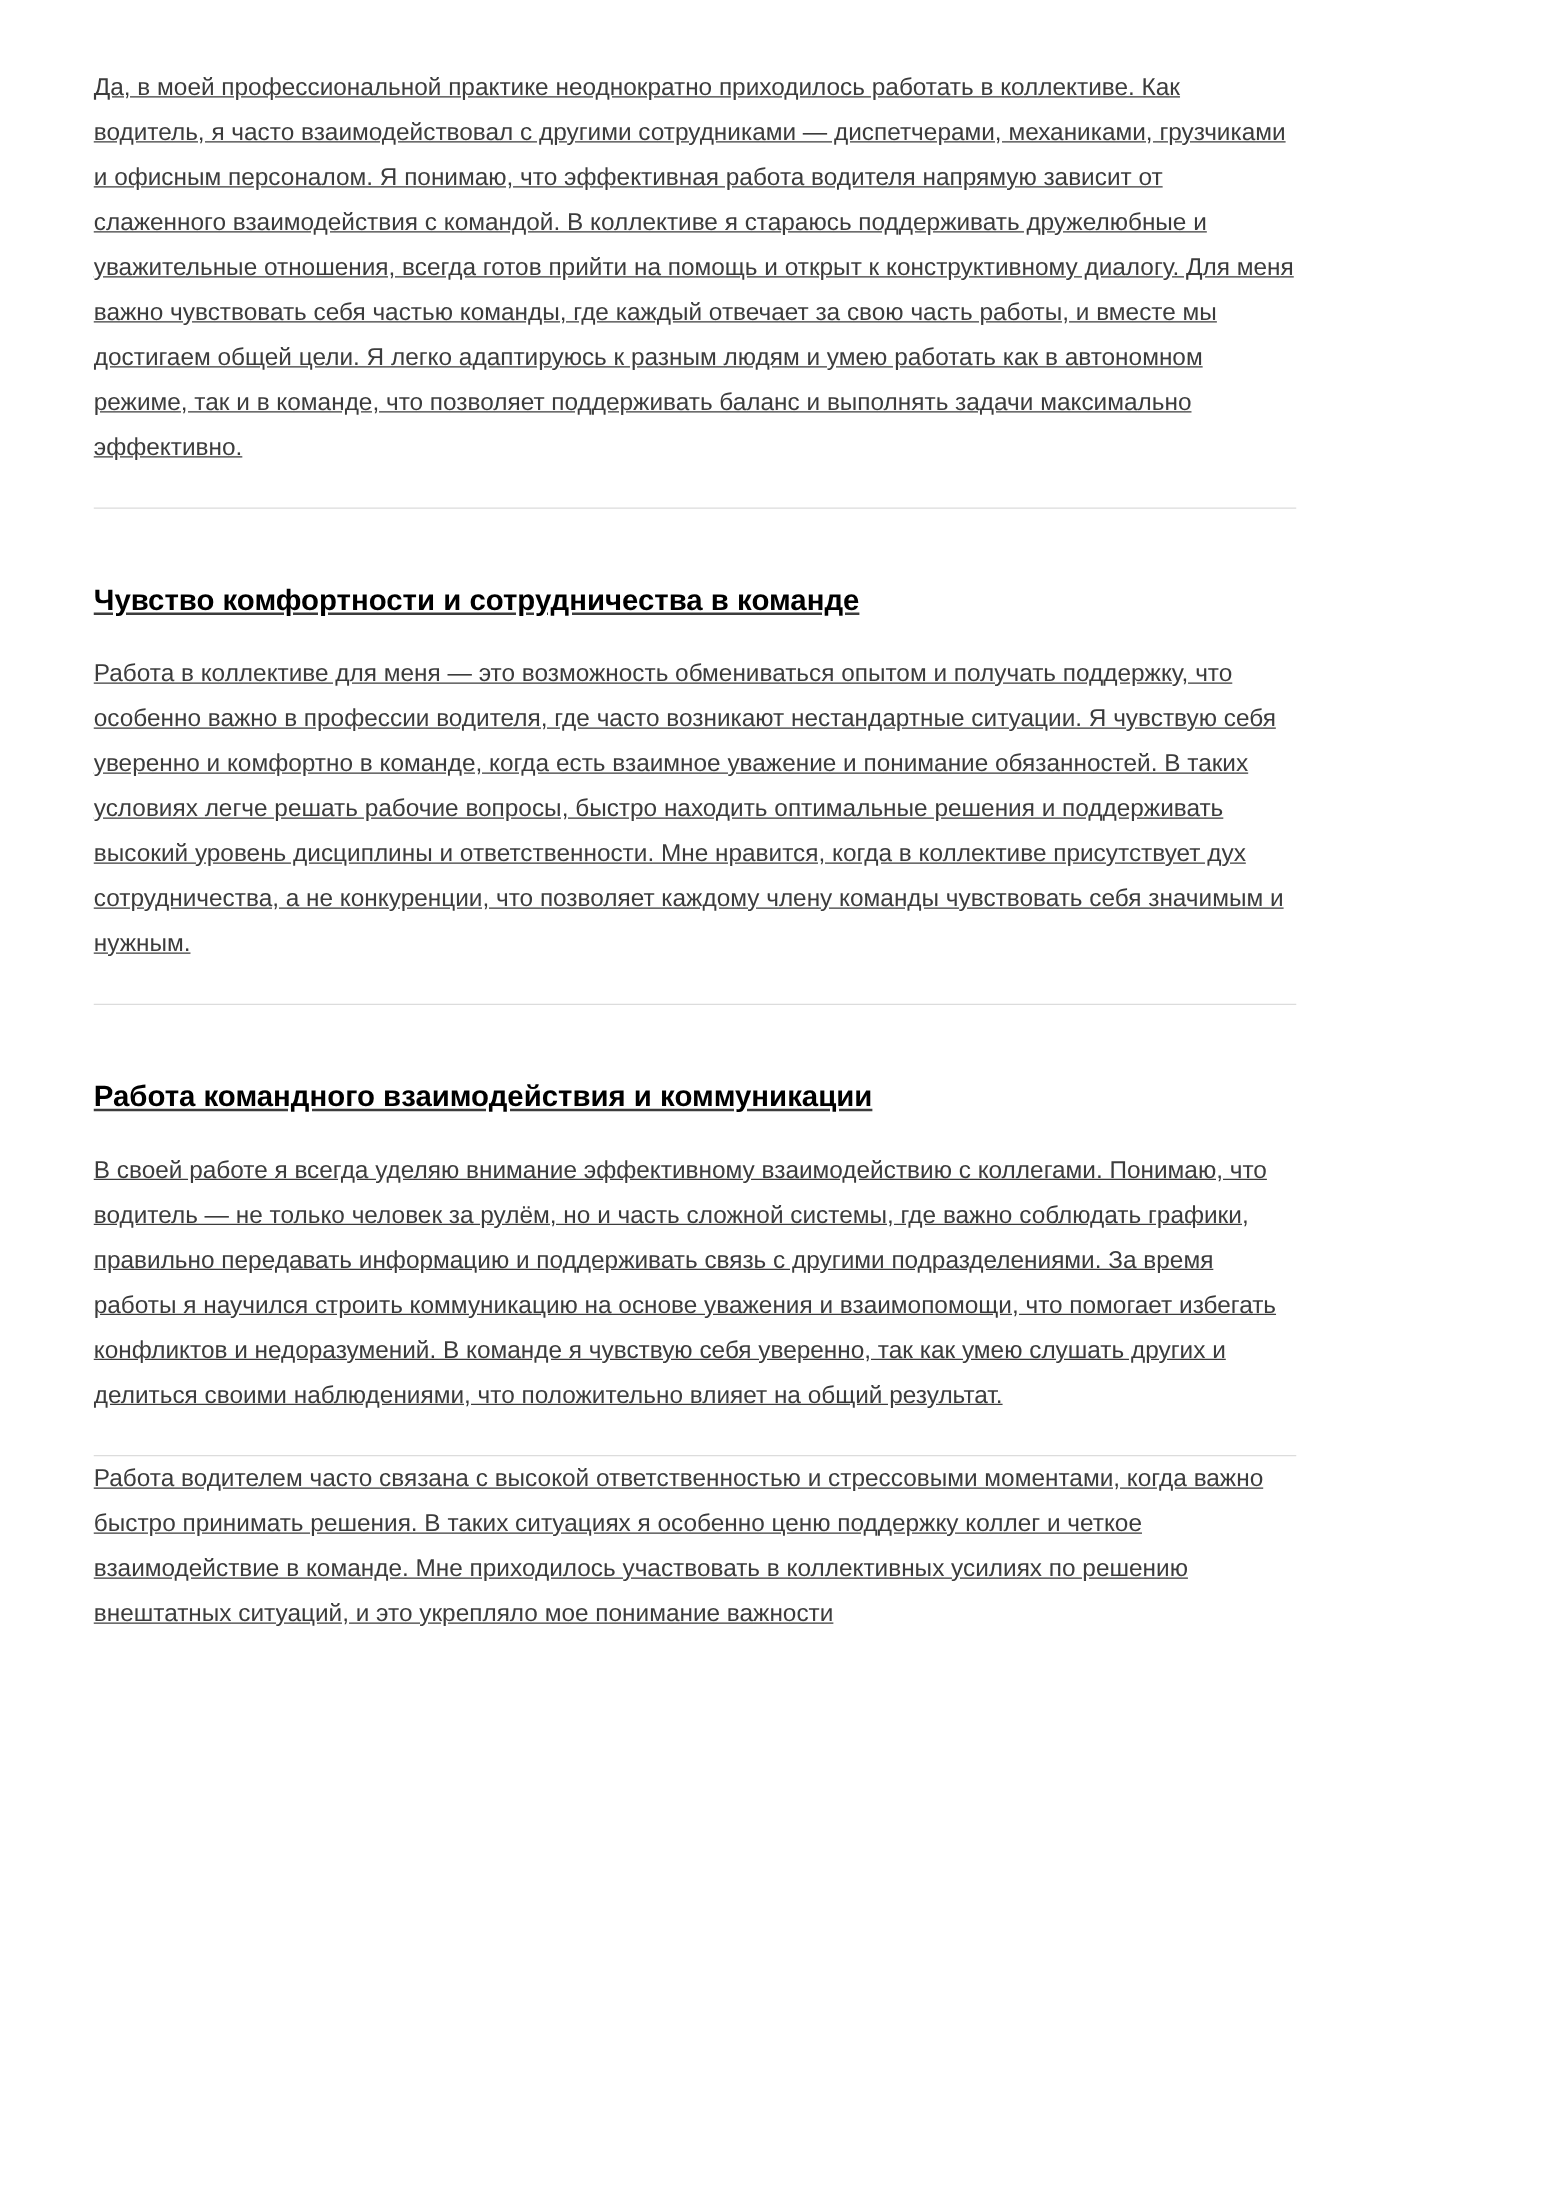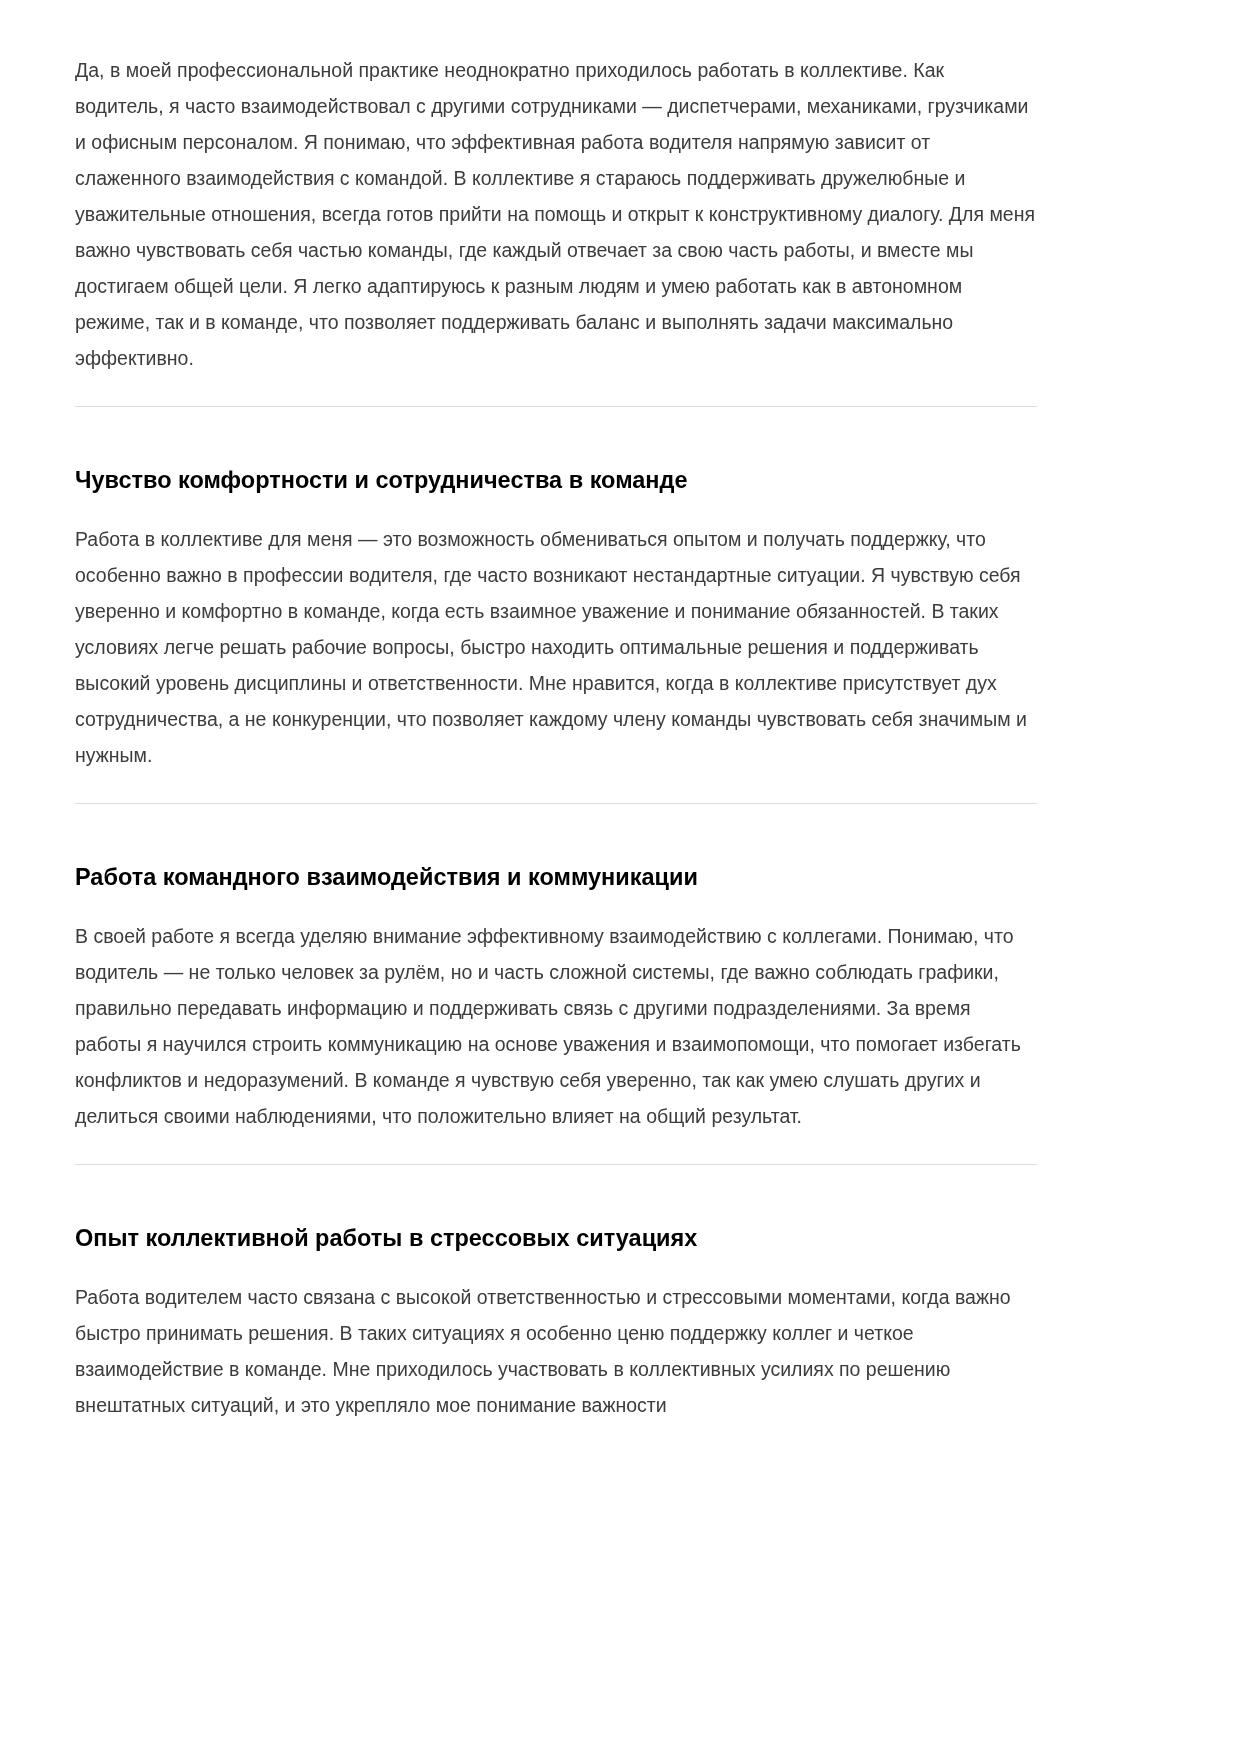--- a/index.html
+++ b/index.html
@@ -11,20 +11,21 @@
     width: 1239px;
     min-height: 1753px;
     overflow: hidden;
     font-family: "Liberation Sans", "DejaVu Sans", sans-serif;
     color: #3c3c3c;
   }
   .doc {
     box-sizing: border-box;
     width: 994px;
     padding: 52px 128px 0 75px;
+    text-decoration: underline;
   }
   .doc p {
     width: 962px;
     margin: 0 0 28px 0;
     font-size: 19.5px;
     line-height: 36px;
     font-weight: 400;
     color: #3c3c3c;
     text-align: left;
   }
@@ -55,16 +56,15 @@
   <h2>Чувство комфортности и сотрудничества в команде</h2>
   <p>Работа в коллективе для меня — это возможность обмениваться опытом и получать поддержку, что особенно важно в профессии водителя, где часто возникают нестандартные ситуации. Я чувствую себя уверенно и комфортно в команде, когда есть взаимное уважение и понимание обязанностей. В таких условиях легче решать рабочие вопросы, быстро находить оптимальные решения и поддерживать высокий уровень дисциплины и ответственности. Мне нравится, когда в коллективе присутствует дух сотрудничества, а не конкуренции, что позволяет каждому члену команды чувствовать себя значимым и нужным.</p>
 
   <hr>
 
   <h2>Работа командного взаимодействия и коммуникации</h2>
   <p>В своей работе я всегда уделяю внимание эффективному взаимодействию с коллегами. Понимаю, что водитель — не только человек за рулём, но и часть сложной системы, где важно соблюдать графики, правильно передавать информацию и поддерживать связь с другими подразделениями. За время работы я научился строить коммуникацию на основе уважения и взаимопомощи, что помогает избегать конфликтов и недоразумений. В команде я чувствую себя уверенно, так как умею слушать других и делиться своими наблюдениями, что положительно влияет на общий результат.</p>
 
   <hr>
 
-  <h2>Опыт коллективной работы в стрессовых ситуациях</h2>
   <p>Работа водителем часто связана с высокой ответственностью и стрессовыми моментами, когда важно быстро принимать решения. В таких ситуациях я особенно ценю поддержку коллег и четкое взаимодействие в команде. Мне приходилось участвовать в коллективных усилиях по решению внештатных ситуаций, и это укрепляло мое понимание важности</p>
 
 </div>
 
 </body></html>

